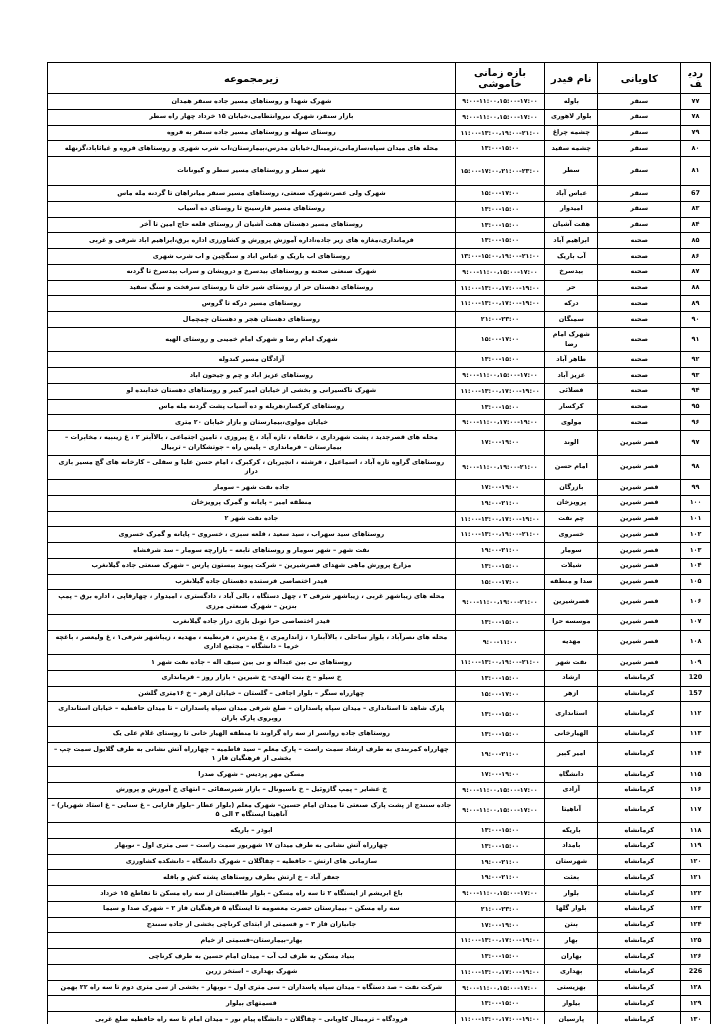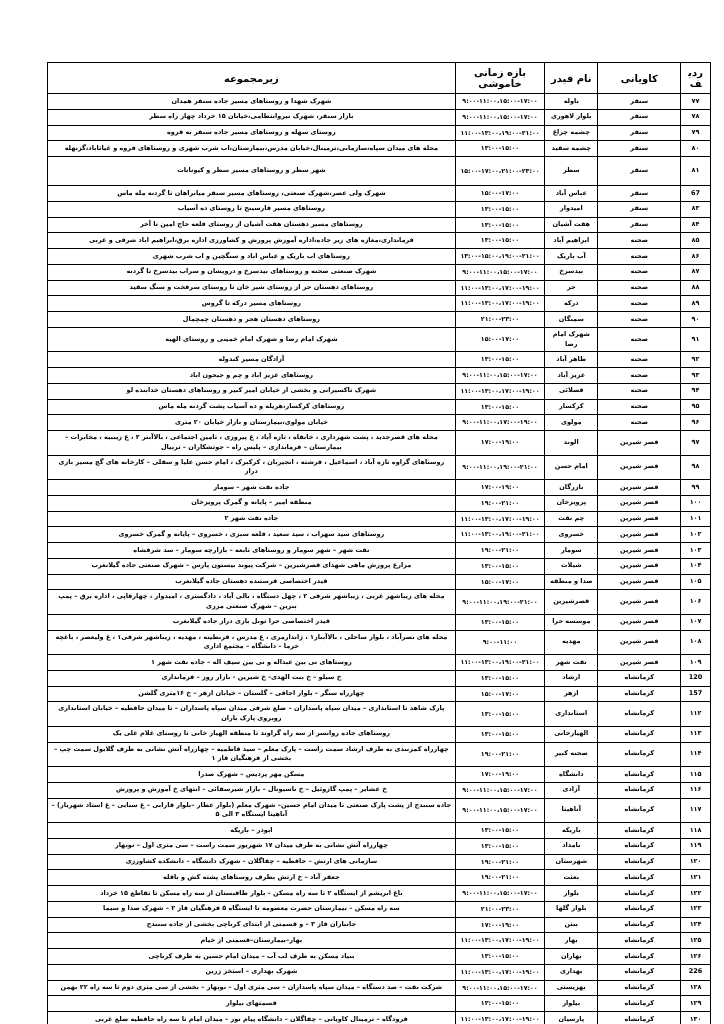--- a/index.html
+++ b/index.html
@@ -300,21 +300,21 @@
         <tr>
           <td>۱۱۳</td>
           <td>کرمانشاه</td>
           <td>الهیارخانی</td>
           <td><span class="ltr">۱۳:۰۰-۱۵:۰۰</span></td>
           <td>روستاهای جاده روانسر از سه راه گراوند تا منطقه الهیار خانی تا روستای غلام علی یک</td>
         </tr>
         <tr>
           <td>۱۱۴</td>
           <td>کرمانشاه</td>
-          <td>صحنه کبیر</td>
+          <td>امیر کبیر</td>
           <td><span class="ltr">۱۹:۰۰-۲۱:۰۰</span></td>
           <td>چهارراه کمربندی به طرف ارشاد سمت راست – پارک معلم – سید فاطمیه – چهارراه آتش نشانی به طرف گلایول سمت چپ – بخشی از فرهنگیان فاز ۱</td>
         </tr>
         <tr>
           <td>۱۱۵</td>
           <td>کرمانشاه</td>
           <td>دانشگاه</td>
           <td><span class="ltr">۱۷:۰۰-۱۹:۰۰</span></td>
           <td>مسکن مهر پردیس – شهرک صدرا</td>
         </tr>

